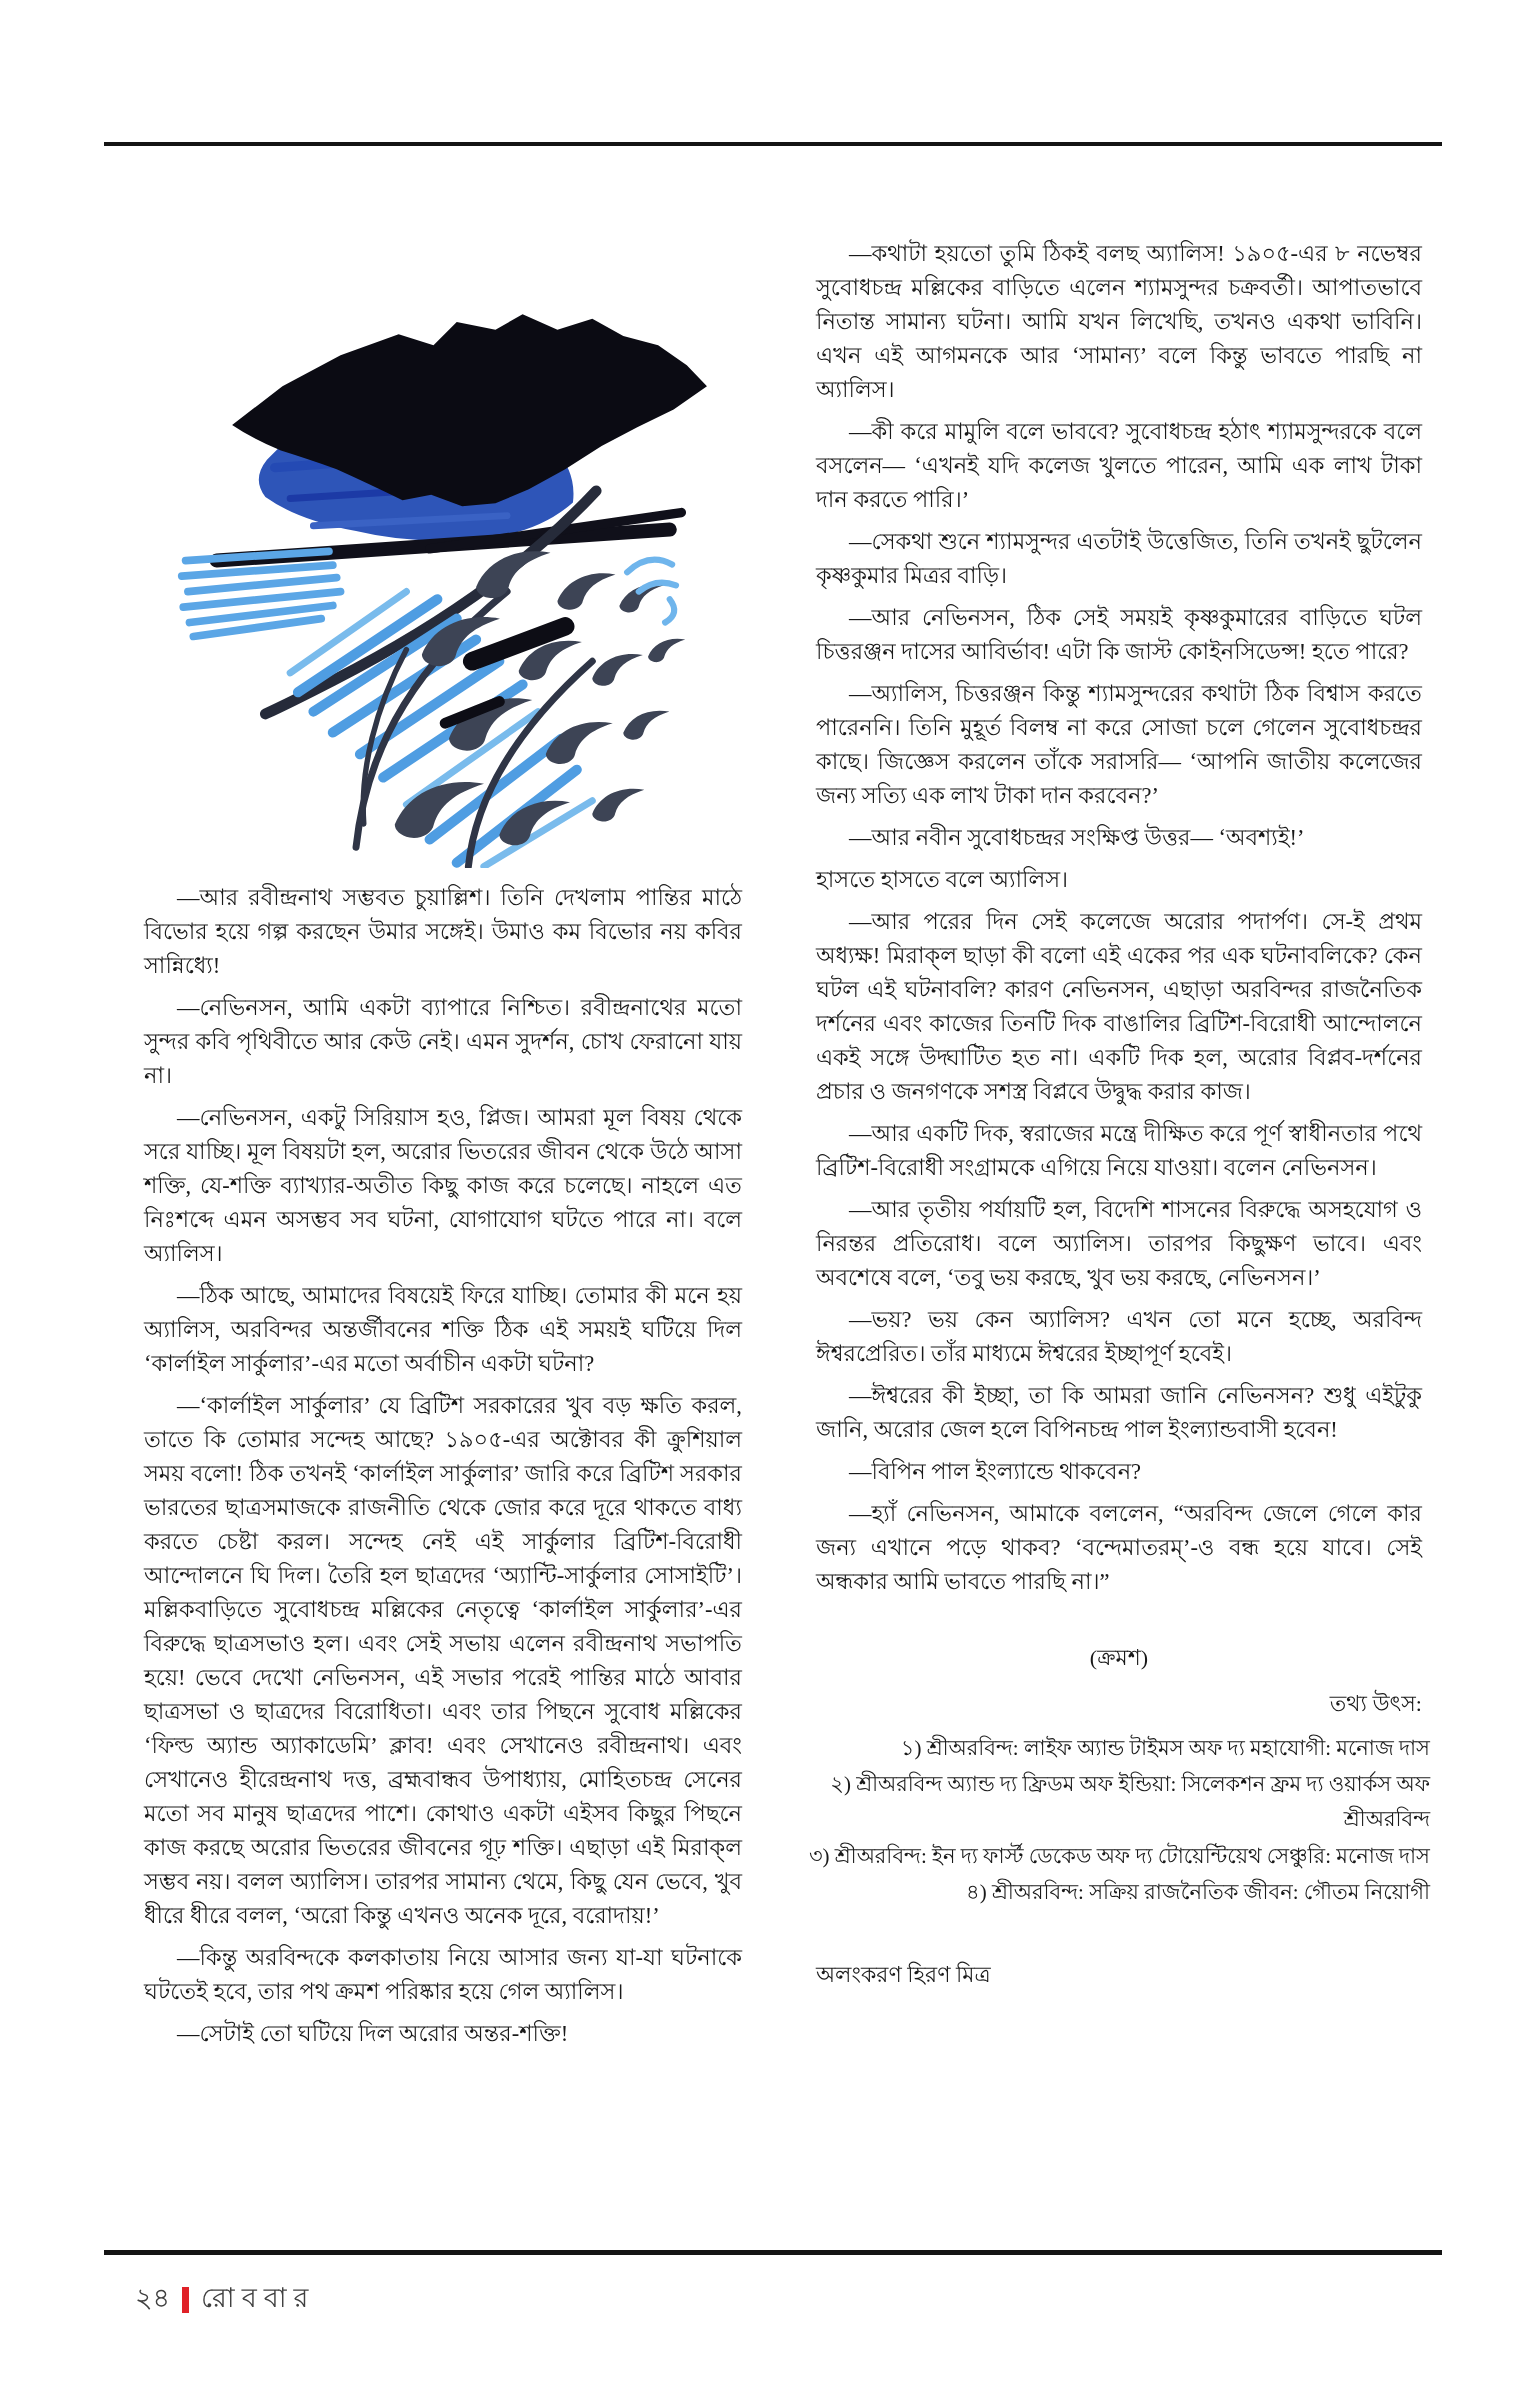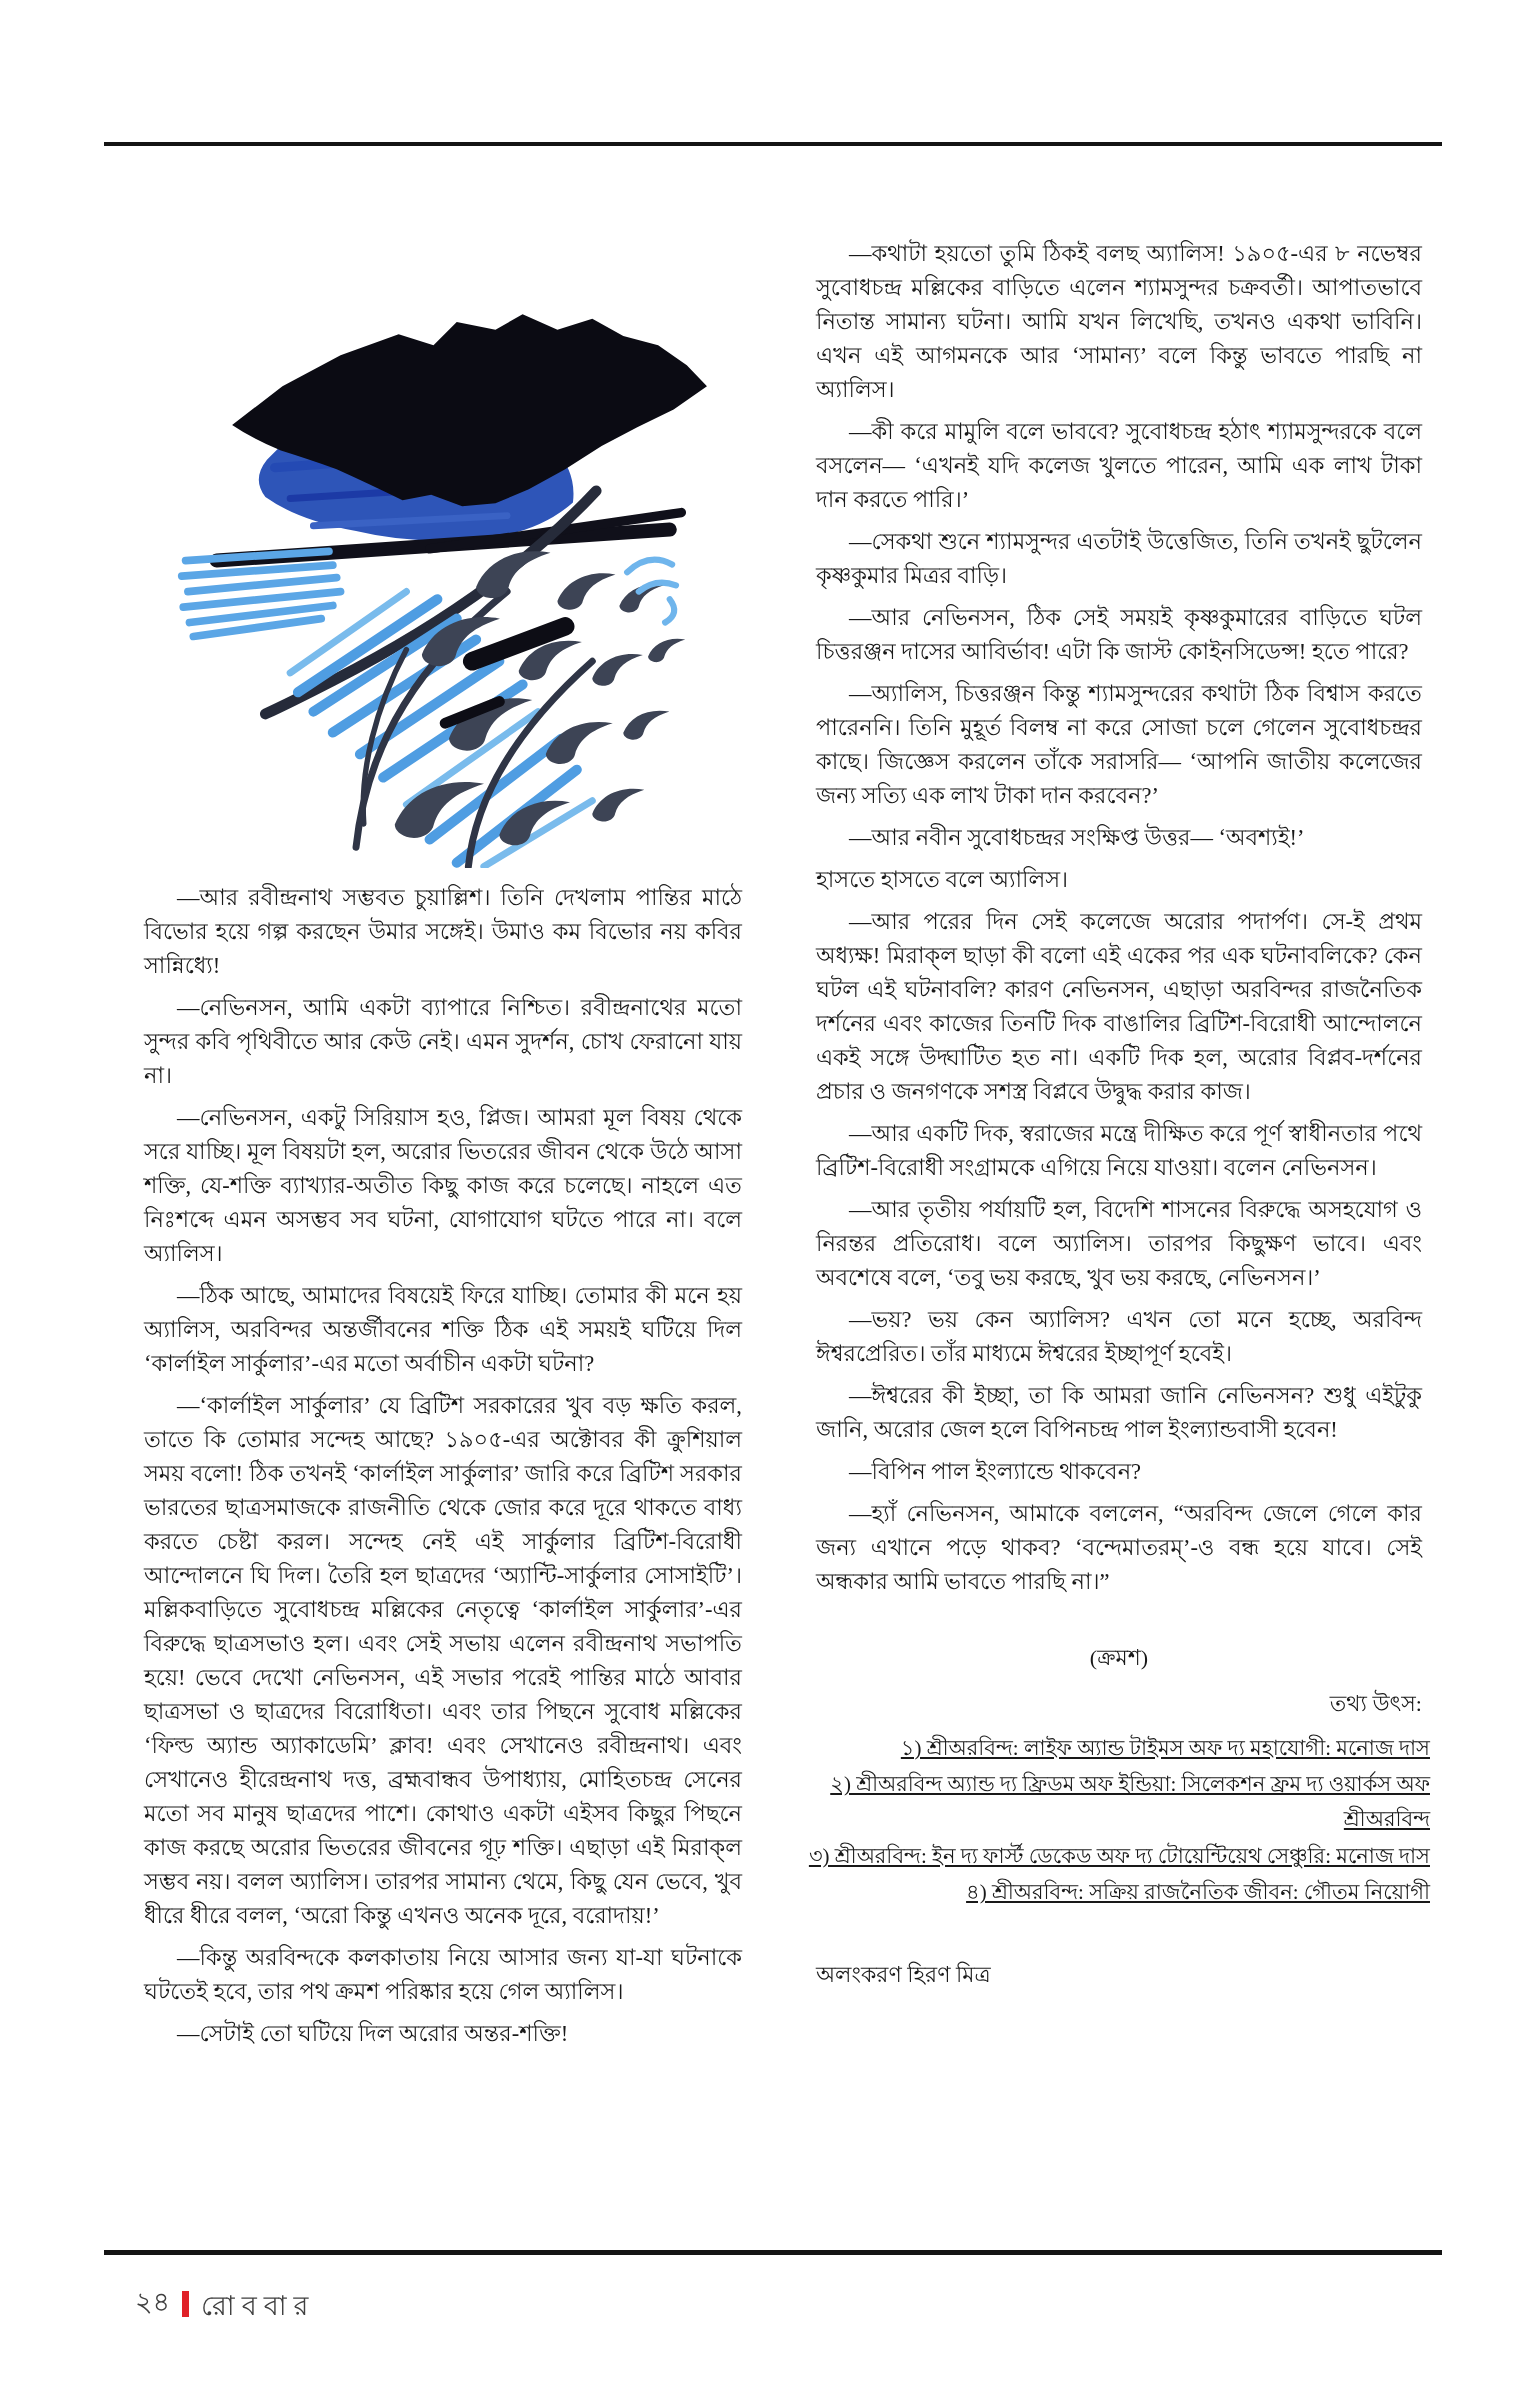--- a/index.html
+++ b/index.html
@@ -20,30 +20,30 @@
 
   .col{position:absolute;font-size:22.5px;line-height:34px;text-align:justify;}
   .col-left{left:136px;top:873px;width:614px;}
   .col-right{left:808px;top:229px;width:622px;}
   .col p{margin:8px;text-indent:33px;}
   .col p.no-indent{text-indent:0;}
 
   .continuation{margin-top:42px !important;text-align:center;text-indent:0 !important;font-size:22px;}
   .sources-heading{margin-top:12.4px !important;text-align:right;text-indent:0 !important;font-size:22px;}
   .sources{margin-top:9.3px;font-size:21px;line-height:35px;text-align:right;}
-  .sources p{text-indent:0;margin:0 0 1.6px 0;text-decoration:underline;}
+  .sources p{text-indent:0;margin:0 0 1.6px 0;}
   .credit{margin-top:48px !important;text-align:left;text-indent:0 !important;font-size:22px;}
 
   .footer{
     position:absolute;left:135px;top:2277px;
     display:flex;align-items:center;gap:12.4px;
     font-size:27px;color:#404040;
   }
   .footer .sep{width:6.2px;height:26px;background:#e02128;display:inline-block;}
-  .footer .brand{letter-spacing:7px;margin-top:8px;}
+  .footer .brand{letter-spacing:7px;}
 </style>
 </head>
 <body>
 
 <div class="page">
 
   <div class="rule rule-top"></div>
 
   <div class="illustration">
     <svg viewBox="0 0 710 825" xmlns="http://www.w3.org/2000/svg">

